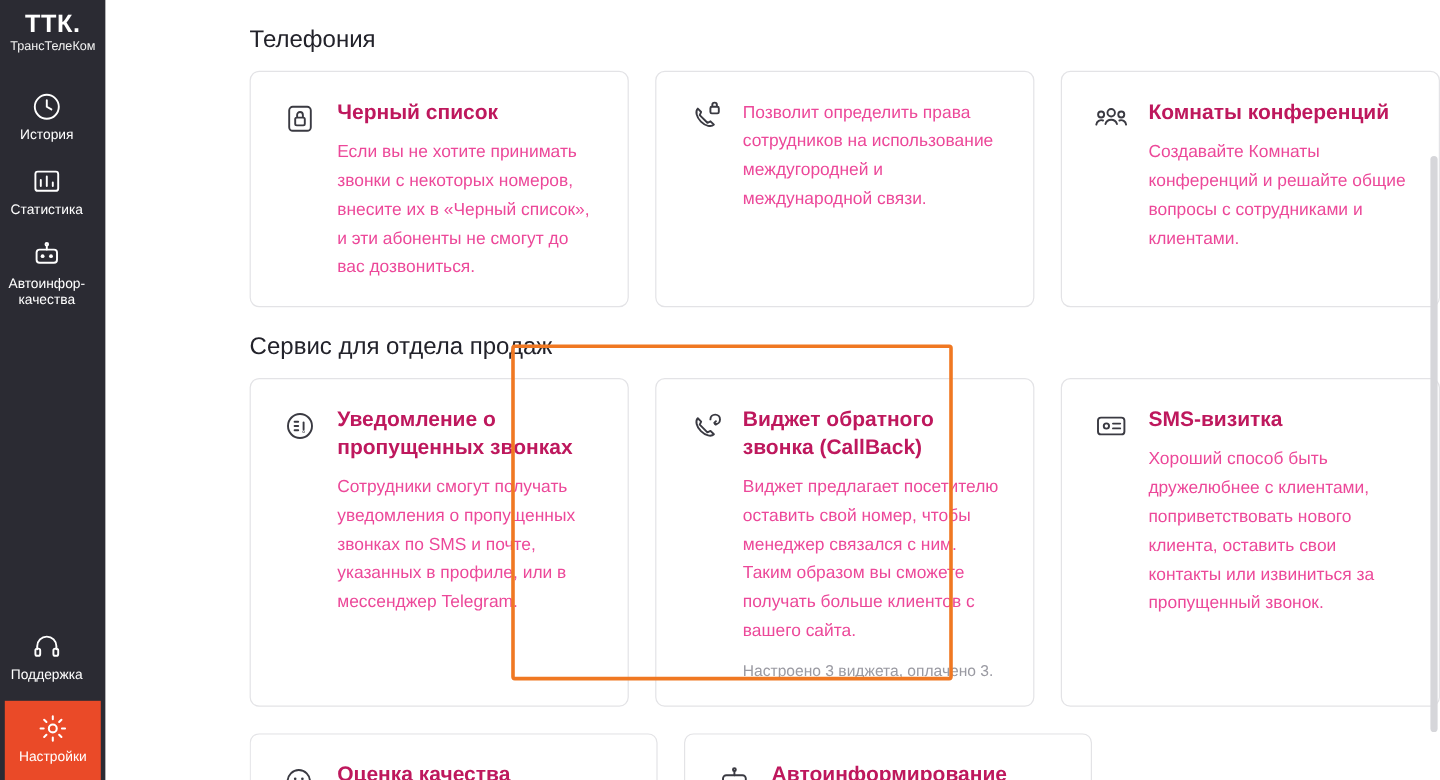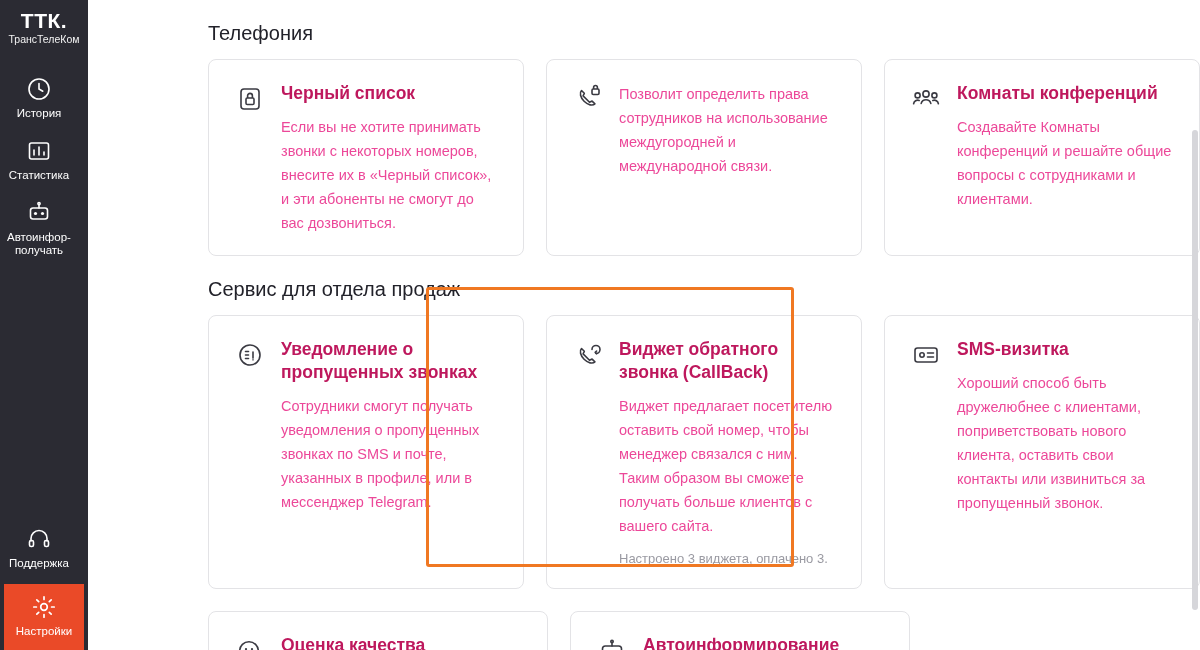--- a/index.html
+++ b/index.html
@@ -221,21 +221,21 @@
         <span class="nav-icon">
           <svg width="26" height="26" viewBox="0 0 26 26" fill="none" stroke="#ffffff" stroke-width="1.6">
             <rect x="4.5" y="8" width="17" height="11" rx="2.5"></rect>
             <circle cx="9.5" cy="13.5" r="1.6" fill="#ffffff" stroke="none"></circle>
             <circle cx="16.5" cy="13.5" r="1.6" fill="#ffffff" stroke="none"></circle>
             <path d="M13 8 V4.5" stroke-linecap="round"></path>
             <circle cx="13" cy="3.6" r="1.1"></circle>
           </svg>
         </span>
         <span class="nav-label">Автоинфор-
-получать</span>
+качества</span>
       </div>
 
     </div>
 
     <div class="sidebar-bottom">
       <div class="nav-item support">
         <span class="nav-icon">
           <svg width="26" height="26" viewBox="0 0 26 26" fill="none" stroke="#ffffff" stroke-width="1.6">
             <path d="M5 15 V12.5 a8 8 0 0 1 16 0 V15" stroke-linecap="round"></path>
             <rect x="3.5" y="14.5" width="4" height="6" rx="1.6"></rect>

